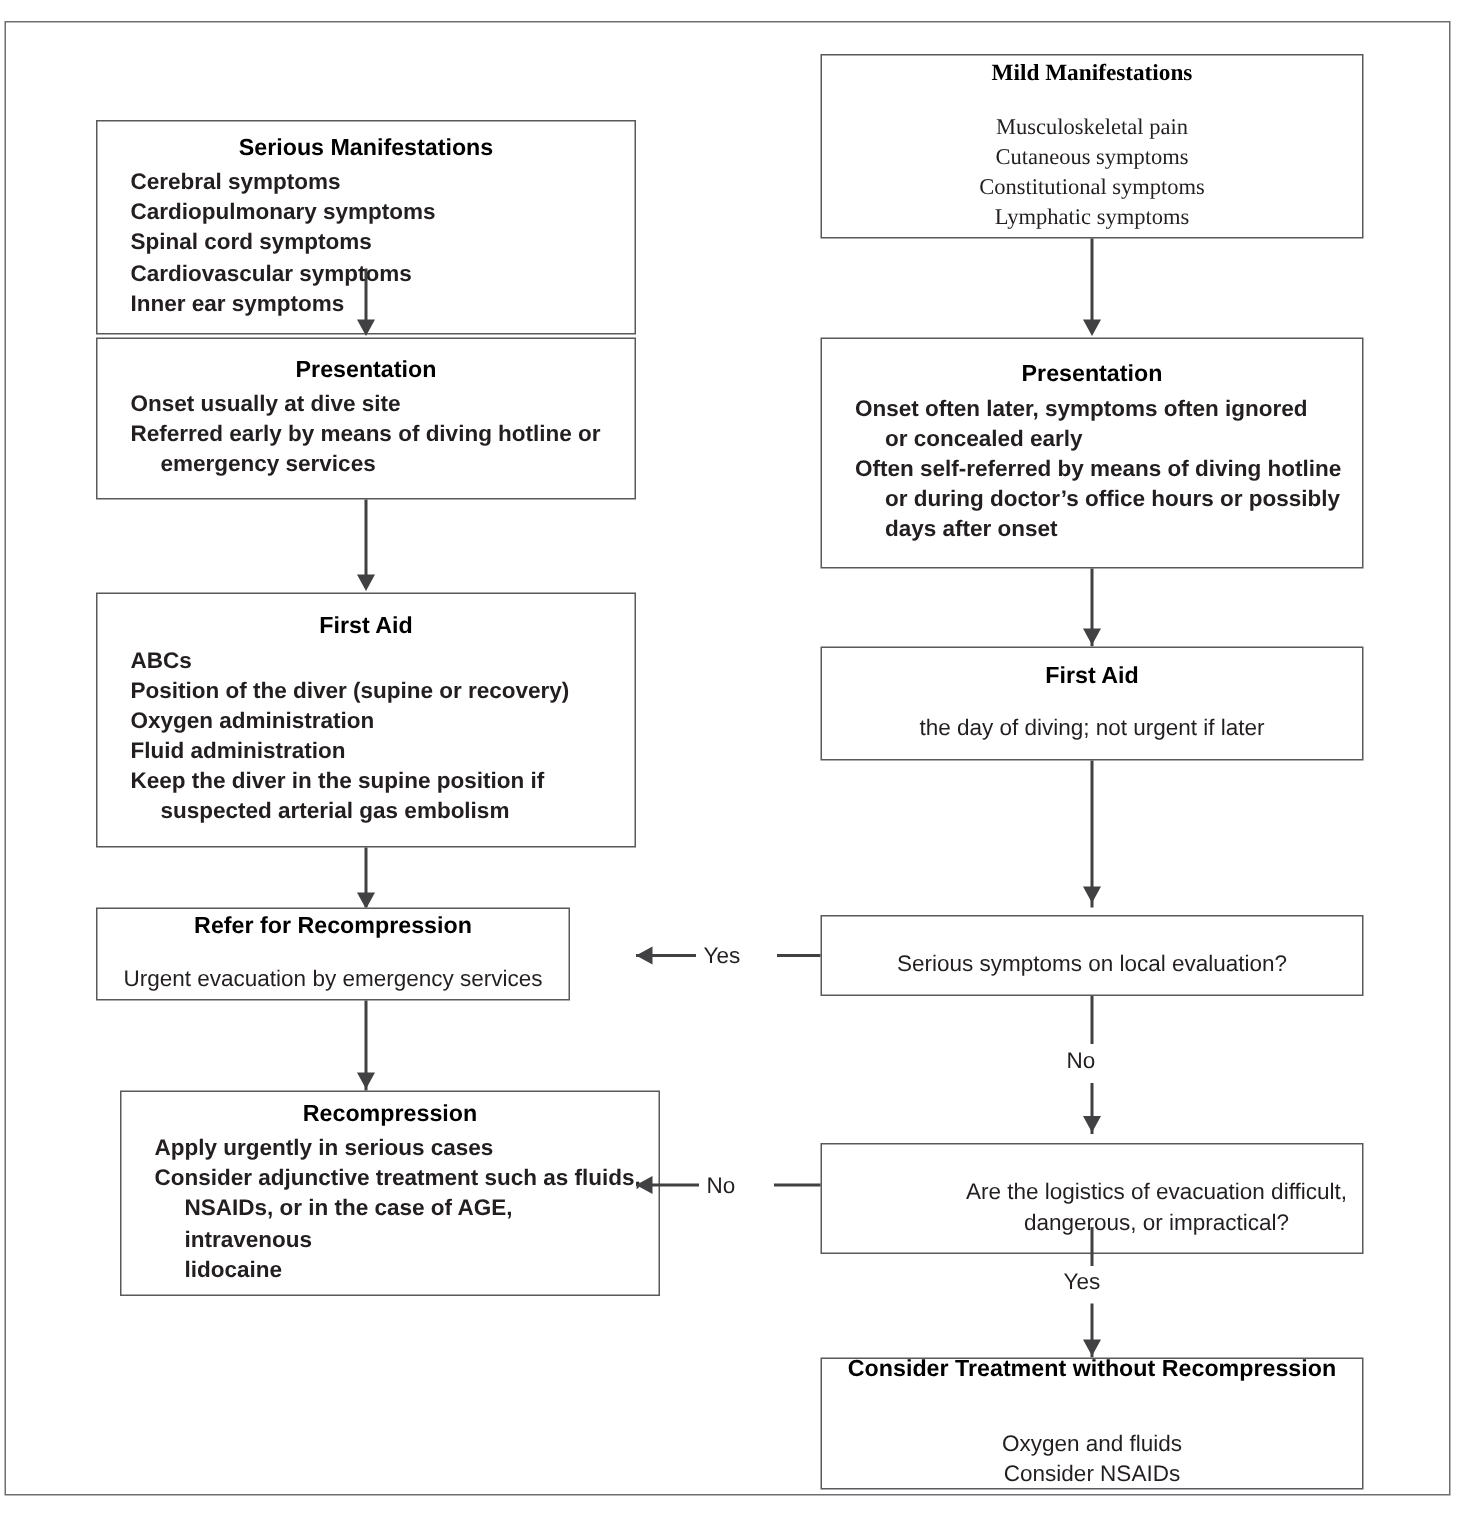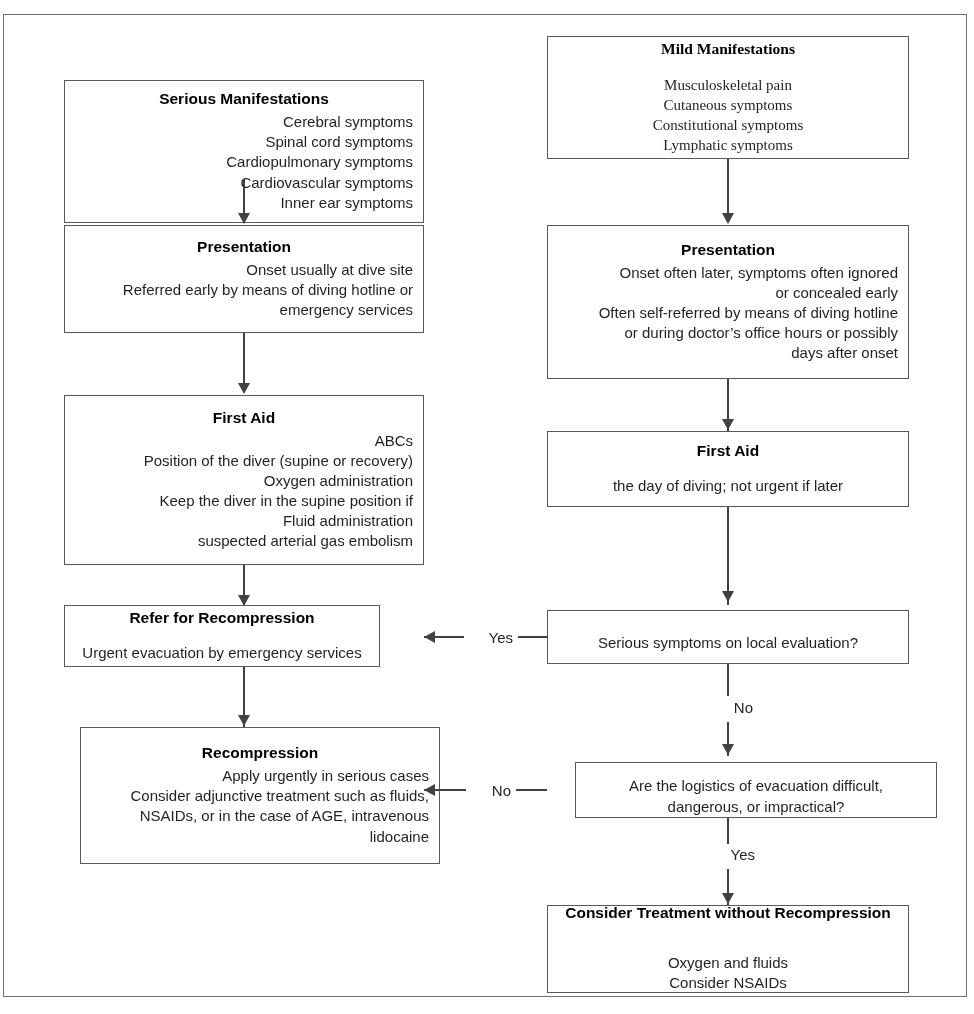--- a/index.html
+++ b/index.html
@@ -51,23 +51,24 @@
     line-height: 1.34;
     margin: 0;
     padding: 0 10px;
     color: #231f20;
   }
   .node-body .ln {
     display: block;
   }
   
   .body-left {
-    text-align: right;
+    text-align: left;
     padding-left: 22px;
     padding-right: 10px;
+    font-weight: bold;
   }
   .body-left .ln.cont {
     padding-left: 20px;
   }
   .body-center {
     text-align: center;
     margin-top: 13px;
   }
   .node.only-body {
     justify-content: center;
@@ -98,38 +99,38 @@
     border-top: 6px solid transparent;
     border-bottom: 6px solid transparent;
     border-right: 11px solid #414042;
   }
   .edge-label {
     position: absolute;
     font-size: 15px;
     line-height: 1;
     color: #231f20;
     background: #ffffff;
-    text-align: right;
+    text-align: left;
     padding: 2px 5px;
     white-space: nowrap;
   }
 </style>
 </head>
 <body>
 
 <div id="figure">
 
   <div class="outer-frame"></div>
 
   <div class="node" style="left:64px; top:36px; width:360px; height:143px;margin-top:44px;">
     <div class="node-title">Serious Manifestations</div>
     <div class="node-body body-left">
       <span class="ln">Cerebral symptoms</span>
+      <span class="ln">Cardiopulmonary symptoms</span>
       <span class="ln">Spinal cord symptoms</span>
-      <span class="ln">Cardiopulmonary symptoms</span>
       <span class="ln">Cardiovascular symptoms</span>
       <span class="ln">Inner ear symptoms</span>
     </div>
   </div>
 
   <div class="vline" style="left:243px; top:179px; height:38px;"></div>
   <div class="arrow-down" style="left:238px; top:213px;"></div>
 
   <div class="node" style="left:64px; top:225px; width:360px; height:108px;">
     <div class="node-title">Presentation</div>
@@ -142,22 +143,22 @@
 
   <div class="vline" style="left:243px; top:333px; height:56px;"></div>
   <div class="arrow-down" style="left:238px; top:383px;"></div>
 
   <div class="node" style="left:64px; top:395px; width:360px; height:170px;">
     <div class="node-title">First Aid</div>
     <div class="node-body body-left">
       <span class="ln">ABCs</span>
       <span class="ln">Position of the diver (supine or recovery)</span>
       <span class="ln">Oxygen administration</span>
+      <span class="ln">Fluid administration</span>
       <span class="ln">Keep the diver in the supine position if</span>
-      <span class="ln">Fluid administration</span>
       <span class="ln cont">suspected arterial gas embolism</span>
     </div>
   </div>
 
   <div class="vline" style="left:243px; top:565px; height:46px;"></div>
   <div class="arrow-down" style="left:238px; top:595px;"></div>
 
   <div class="node" style="left:64px; top:605px; width:316px; height:62px;">
     <div class="node-title">Refer for Recompression</div>
     <div class="node-body body-center">
@@ -223,21 +224,21 @@
 
   <div class="hline" style="left:424px; top:636px; width:123px;"></div>
   <div class="arrow-left" style="left:424px; top:631px;"></div>
   <div class="edge-label" style="left:464px; top:628px; width:44px;">Yes</div>
 
   <div class="vline" style="left:727px; top:664px; height:32px;"></div>
   <div class="edge-label" style="left:706px; top:698px; width:42px;">No</div>
   <div class="vline" style="left:727px; top:722px; height:34px;"></div>
   <div class="arrow-down" style="left:722px; top:744px;"></div>
 
-  <div class="node only-body" style="left:575px; top:762px; width:362px; height:56px;">
+  <div class="node only-body" style="left:547px; top:762px; width:362px; height:74px;align-items:flex-end;">
     <div class="node-body body-center">
       <span class="ln">Are the logistics of evacuation difficult,</span>
       <span class="ln">dangerous, or impractical?</span>
     </div>
   </div>
 
   <div class="hline" style="left:424px; top:789px; width:123px;"></div>
   <div class="arrow-left" style="left:424px; top:784px;"></div>
   <div class="edge-label" style="left:466px; top:781px; width:40px;">No</div>
 

